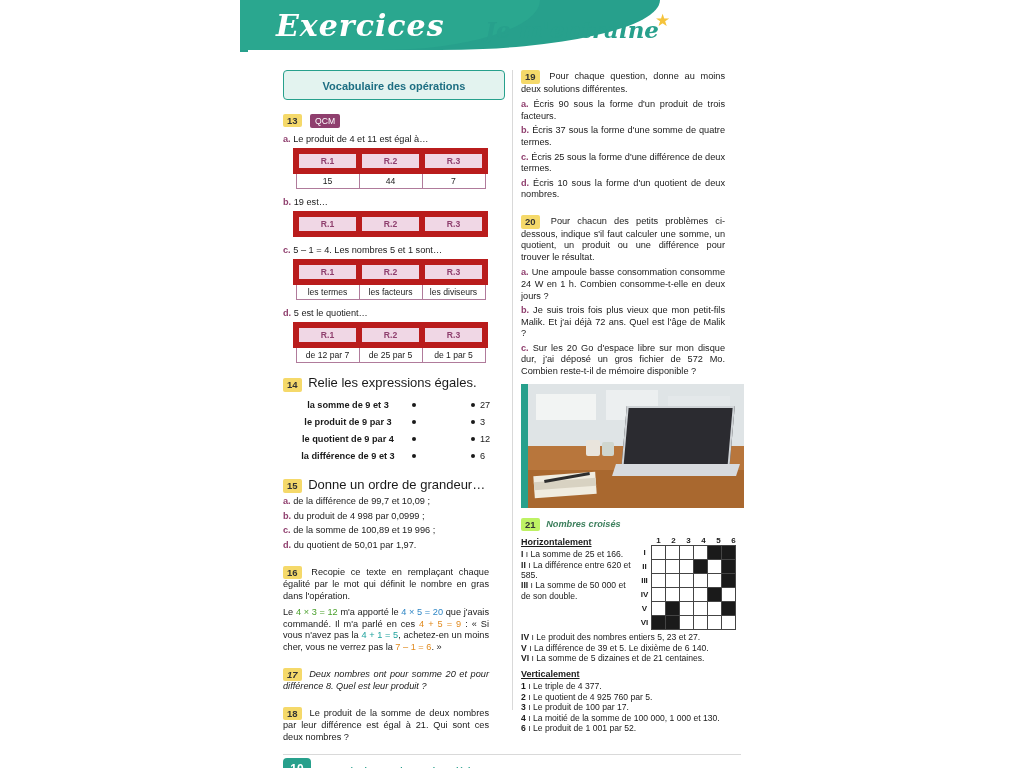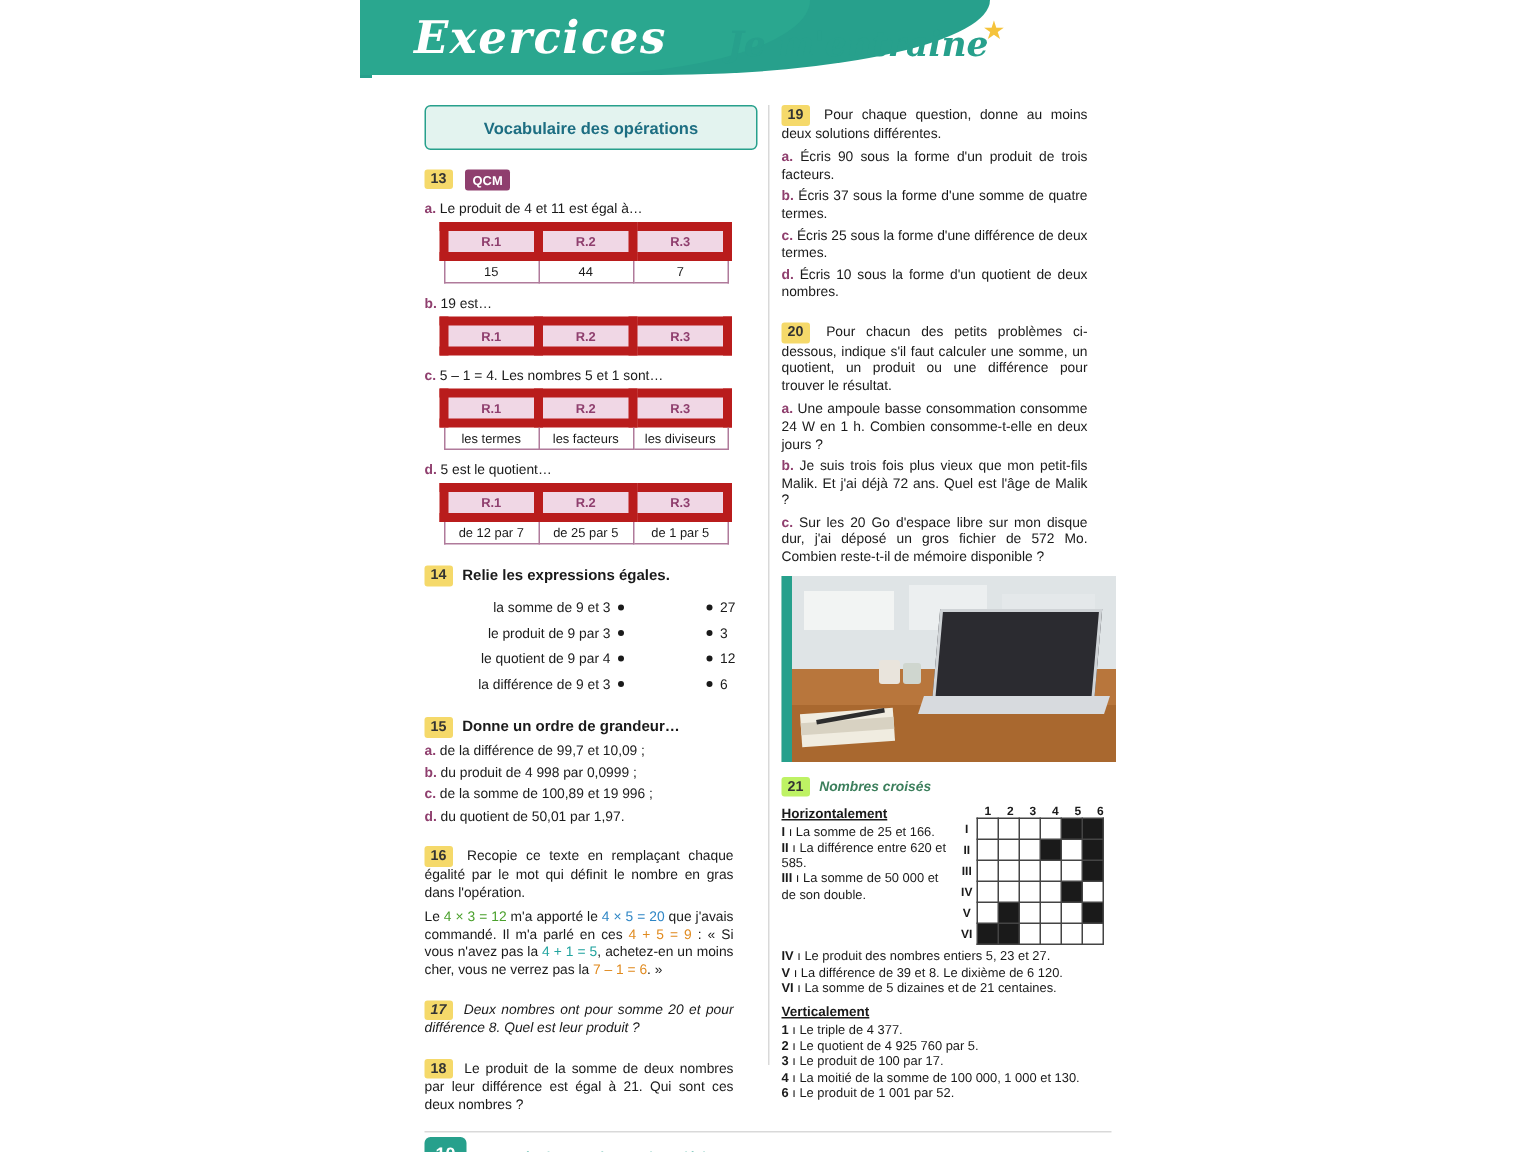--- a/index.html
+++ b/index.html
@@ -46,26 +46,26 @@
   .ex{margin-bottom:9px;}
   p{margin:0 16px 3px 0;}
   .body{font-size:9.2px;line-height:11.6px;text-align:justify;}
   .num-badge{
     display:inline-block;background:#f5d96a;color:#333;font-weight:bold;
     font-size:9.5px;padding:1px 4px;border-radius:2px;margin-right:4px;
     vertical-align:middle;
   }
   .num-badge.green{background:#bef264;}
   .qcm-tag{
-    display:inline-block;background:#8f3f6e;color:#fff;font-weight:bold;
+    display:inline-block;background:#8f3f6e;color:#fff;font-weight:normal;
     font-size:8.6px;padding:2px 5px;border-radius:2px;vertical-align:middle;
   }
   .lead{font-size:9.2px;line-height:12px;}
   .letter{color:#8f3f6e;font-weight:bold;}
-  .exlabel{font-size:10px;font-weight:bold;}
+  .exlabel{font-size:13px;font-weight:normal;}
 
   
   .vocab{
     border:1.4px solid #27a08c;border-radius:4px;background:#e3f3ef;
     text-align:center;padding:5px 0;margin-bottom:11px;
   }
   .vocab span{color:#1d6e82;font-weight:bold;font-size:11px;}
 
   
   table.qcm{border-collapse:collapse;width:195px;margin:3px 0 7px 10px;font-size:8.6px;}
@@ -74,21 +74,21 @@
     font-weight:bold;padding:2px 0;text-align:center;width:33.3%;
   }
   table.qcm td{
     border:1px solid #b07b9b;text-align:center;padding:2px 1px;
     color:#1a1a1a;line-height:10px;
   }
 
   
   .match{margin:5px 0 0 6px;font-size:9.2px;position:relative;}
   .match .row{display:flex;align-items:center;height:17px;}
-  .match .lft{width:118px;text-align:right;padding-right:5px;}
+  .match .lft{width:118px;text-align:center;padding-right:5px;font-weight:bold;}
   .match .dot{width:4px;height:4px;border-radius:50%;background:#1a1a1a;display:inline-block;}
   .match .gap{width:55px;}
   .match .rgt{padding-left:5px;}
 
   
   .eq-blue{color:#2f86c5;}
   .eq-green{color:#4aa02c;}
   .eq-orange{color:#e08a1e;}
   .eq-teal{color:#20a39e;}
 
@@ -482,21 +482,21 @@
       </div>
 
       <div style="clear:both;"></div>
 
       <div class="cw-line">
         <span class="rom">IV</span>
         <span> ı </span><span>Le produit des nombres entiers 5, 23 et 27.</span>
       </div>
       <div class="cw-line">
         <span class="rom">V</span>
-        <span> ı </span><span>La différence de 39 et 8. Le dixième de 6 120.</span>
+        <span> ı </span><span>La différence de 39 et 5. Le dixième de 6 140.</span>
       </div>
       <div class="cw-line">
         <span class="rom">VI</span>
         <span> ı </span><span>La somme de 5 dizaines et de 21 centaines.</span>
       </div>
 
       <div class="cw-title">Verticalement</div>
       <div class="cw-line">
         <span class="rom">1</span>
         <span> ı </span><span>Le triple de 4 377.</span>

